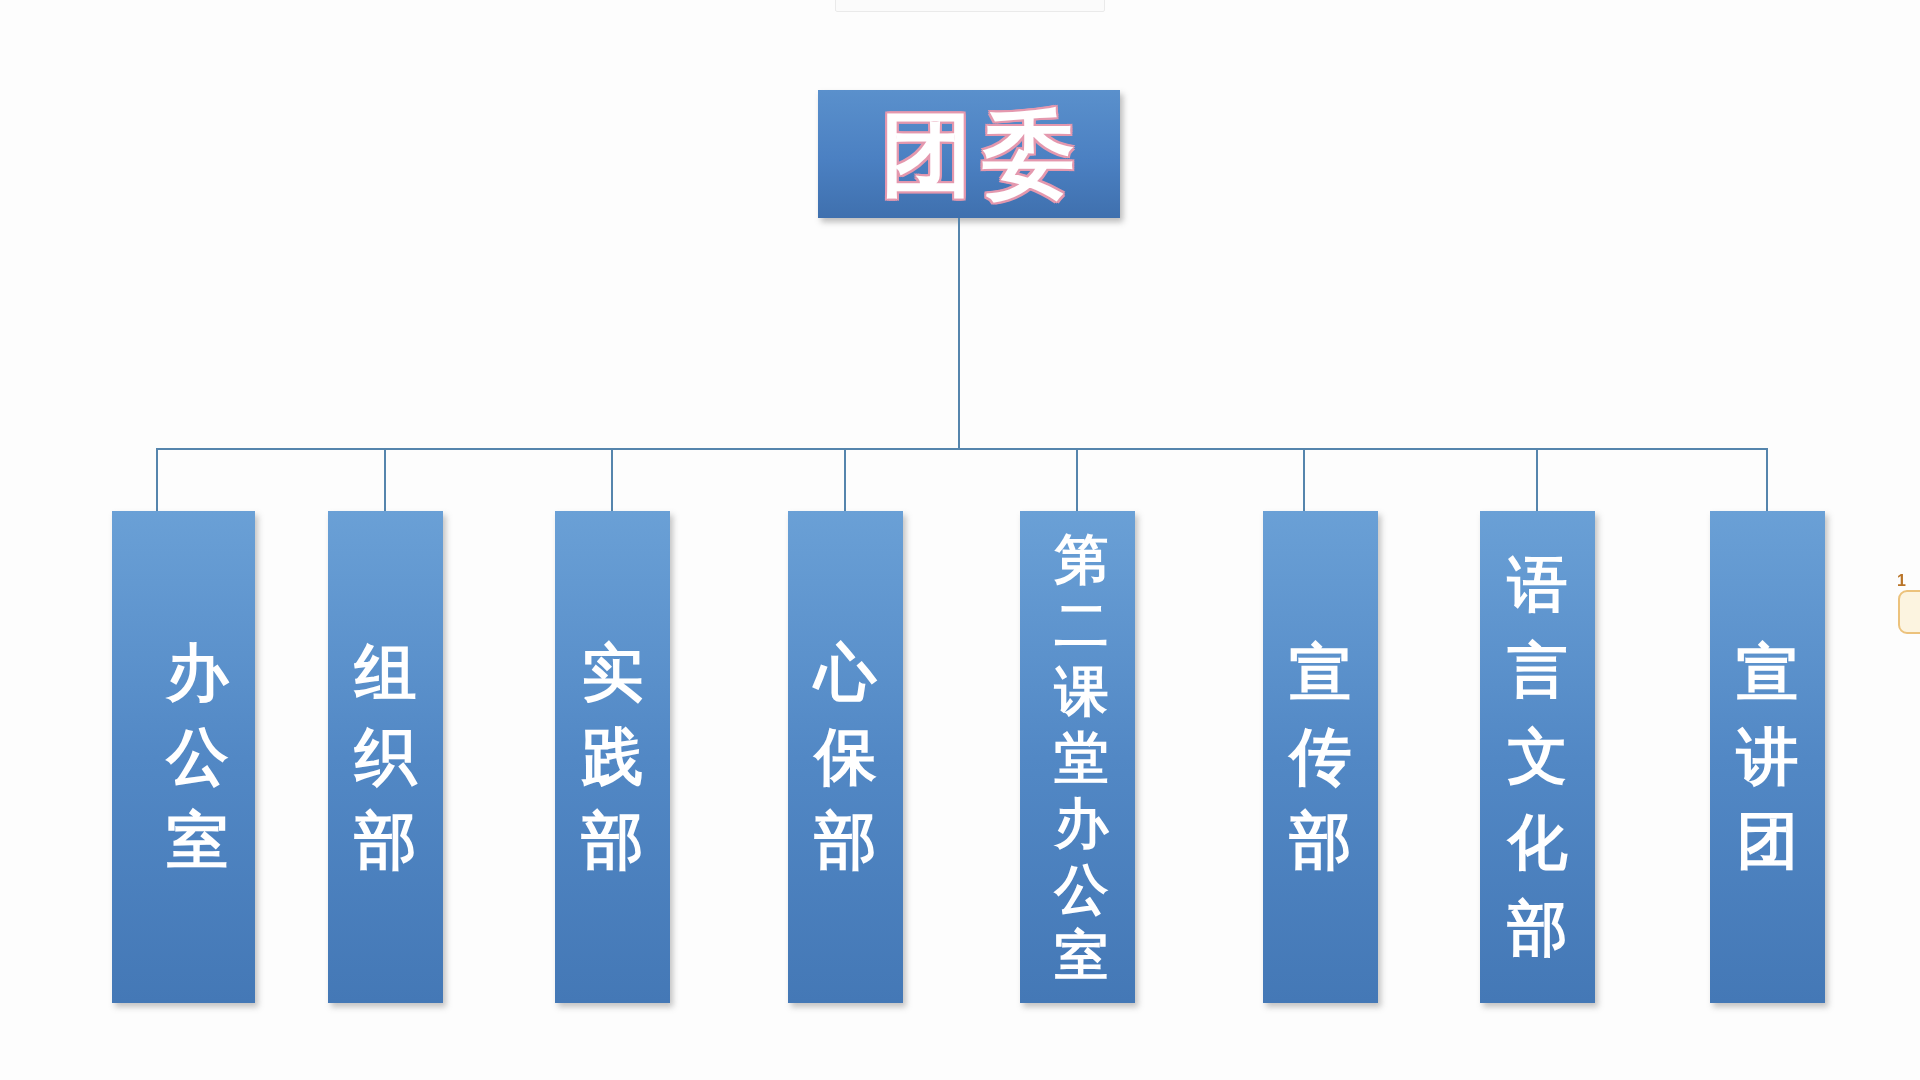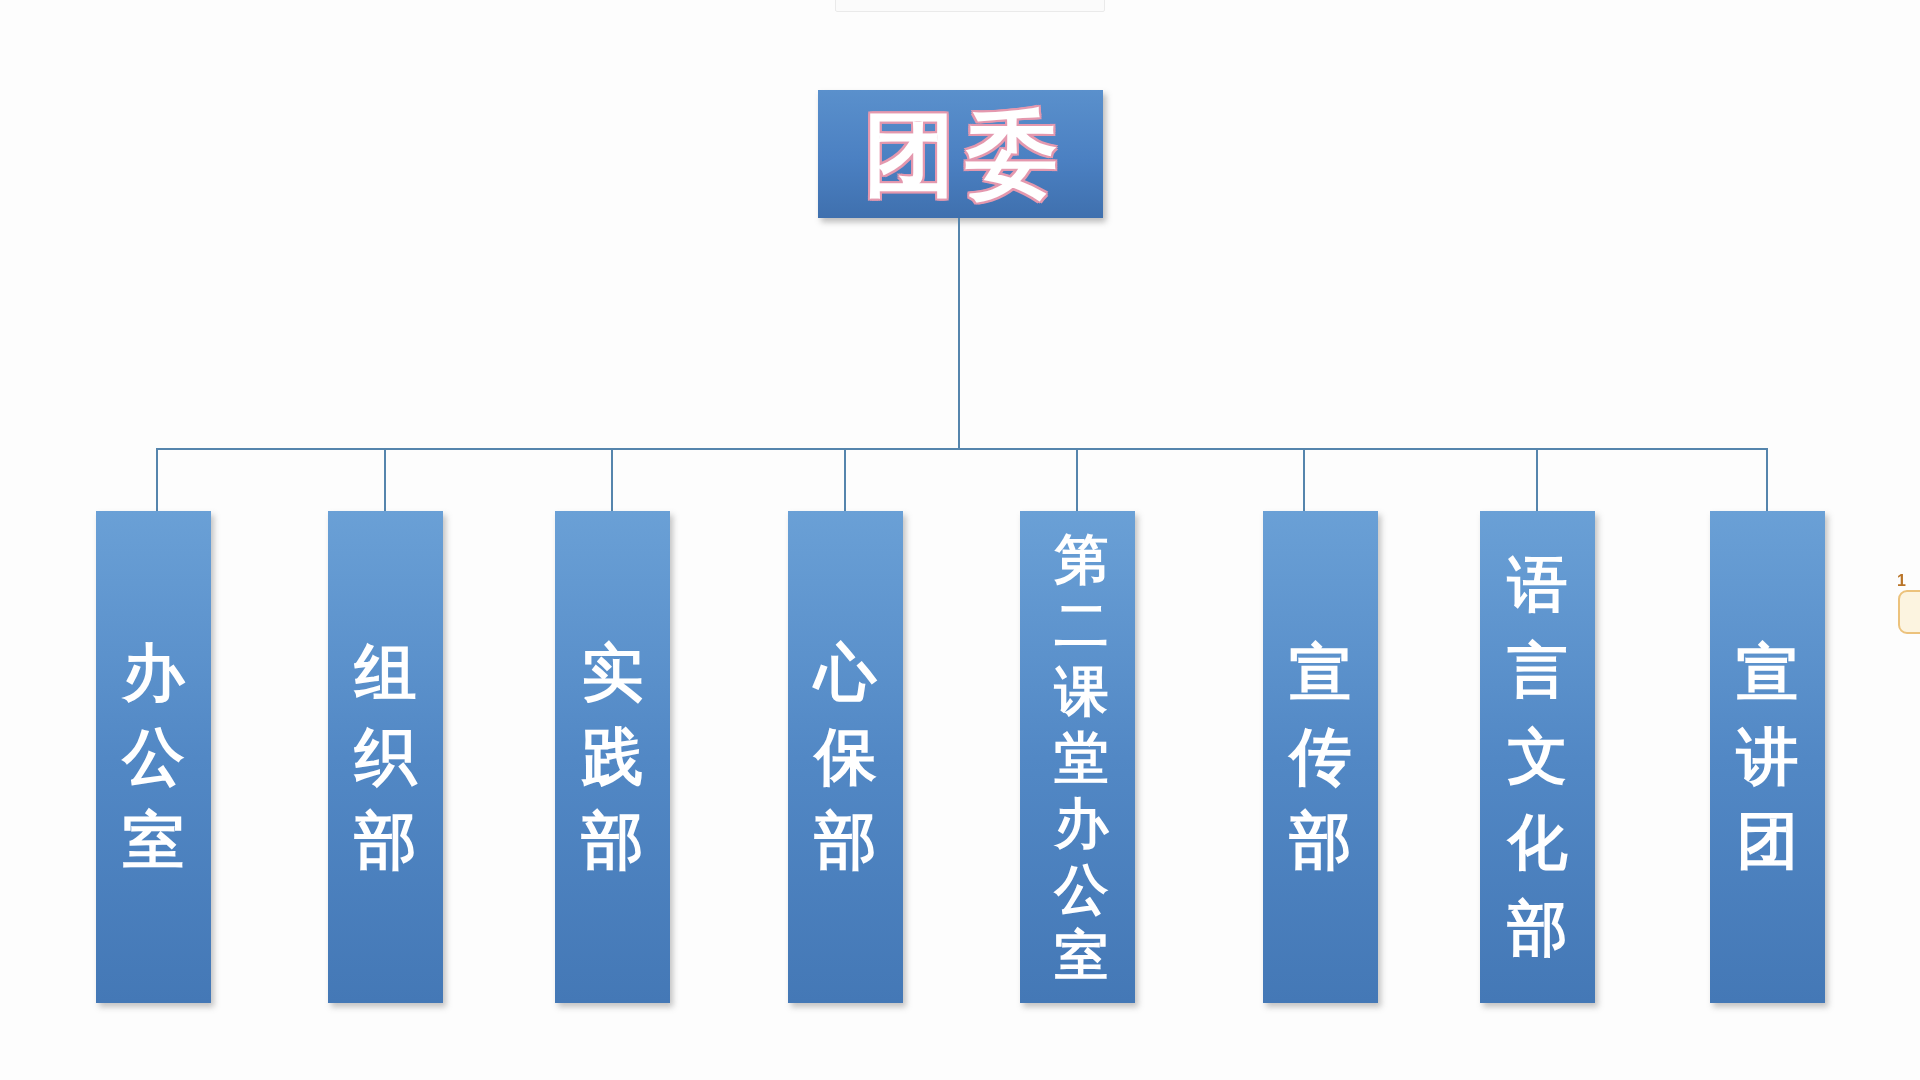--- a/index.html
+++ b/index.html
@@ -35,20 +35,21 @@
     position: absolute;
     left: 818px;
     top: 90px;
     width: 285px;
     height: 128px;
     background: linear-gradient(180deg, #5a90cc 0%, #4b80c2 55%, #3f70ae 100%);
     box-shadow: 3px 4px 6px rgba(90,90,90,0.40);
     display: flex;
     align-items: center;
     justify-content: center;
+    padding-left: 17px;
   }
   .root-label {
     color: #ffffff;
     font-size: 92px;
     font-weight: bold;
     letter-spacing: 10px;
     margin-left: 10px; 
     line-height: 1;
     white-space: nowrap;
     text-shadow:
@@ -81,21 +82,21 @@
     top: 511px;
     width: 115px;
     height: 492px;
     background: linear-gradient(180deg, #6aa0d6 0%, #5288c5 50%, #4478b6 100%);
     box-shadow: 3px 4px 6px rgba(100,100,100,0.38);
     display: flex;
     align-items: center;
     justify-content: center;
     text-align: center;
   }
-  .b1 { left: 96px; }
+  .b1 { left: 112px; padding-left: 28px; }
   .b2 { left: 328px; }
   .b3 { left: 555px; }
   .b4 { left: 788px; justify-content: center; }
   .b5 { left: 1020px; }
   .b6 { left: 1247px; margin-left: 16px; }
   .b7 { left: 1480px; }
   .b8 { left: 1710px; }
 
   .dept-label {
     color: #ffffff;

